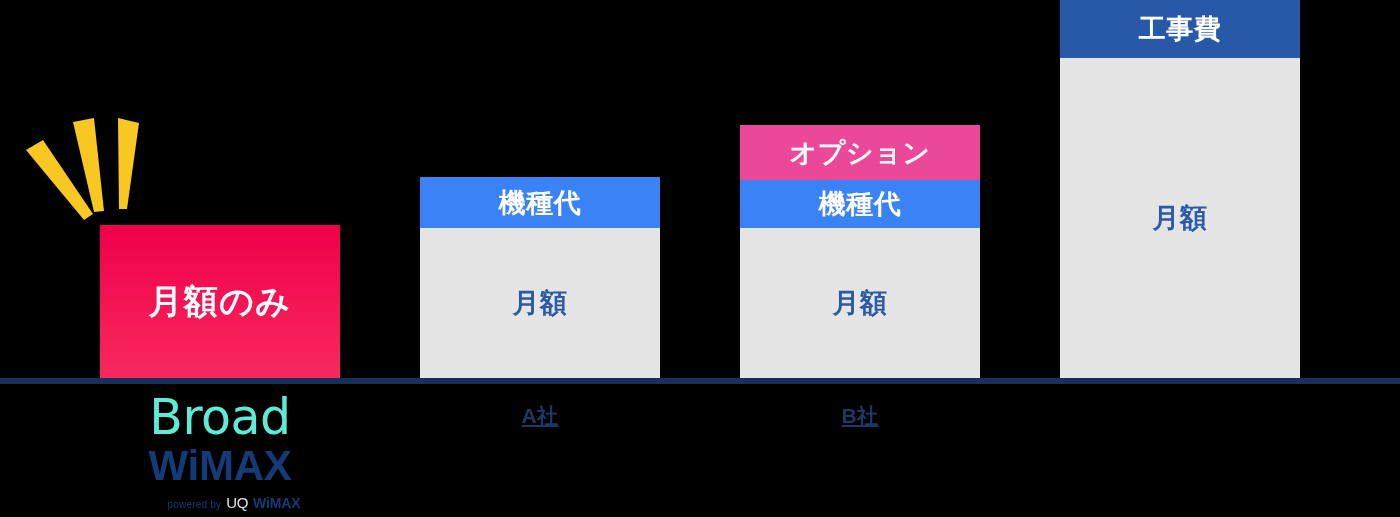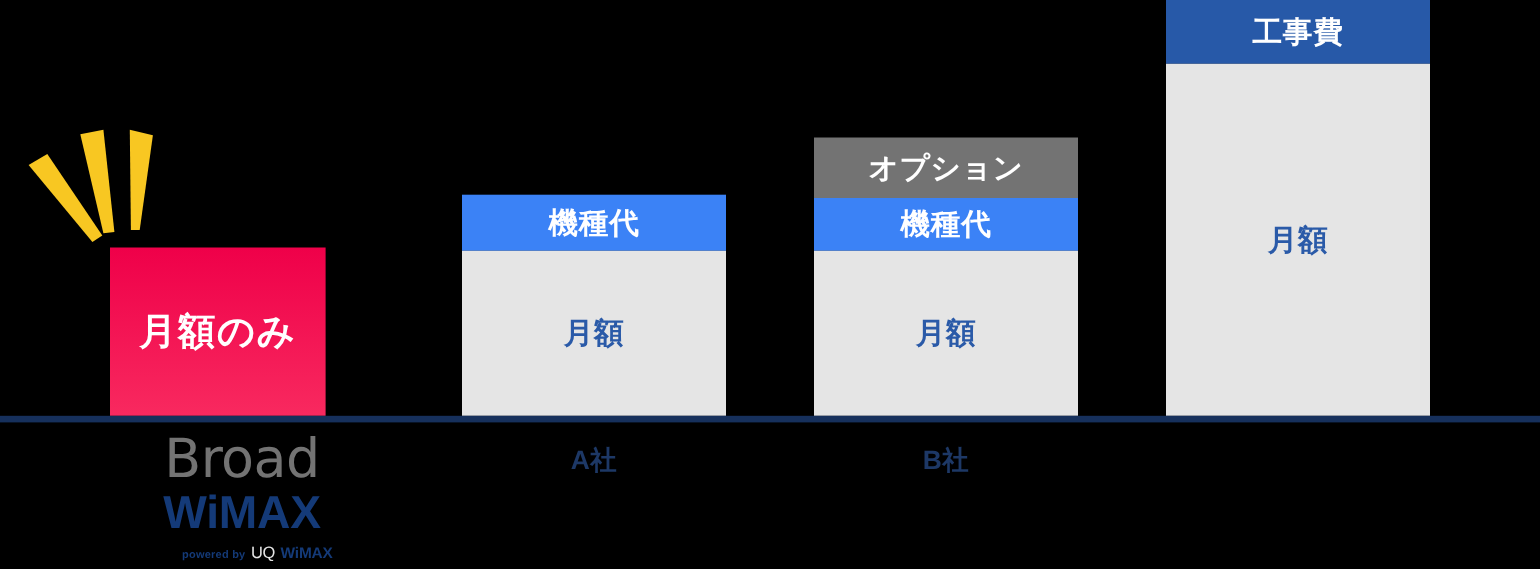--- a/index.html
+++ b/index.html
@@ -58,21 +58,21 @@
     font-weight: 700;
     font-size: 27px;
   }
   .seg-device {
     background: #3b82f6;
     color: #ffffff;
     font-weight: 700;
     font-size: 27px;
   }
   .seg-option {
-    background: #737373;
+    background: #ec4899;
     color: #ffffff;
     font-weight: 700;
     font-size: 27px;
   }
   .seg-install {
     background: #2759a8;
     color: #ffffff;
     font-weight: 700;
     font-size: 27px;
   }
@@ -86,22 +86,23 @@
     letter-spacing: 0.04em;
   }
 
   
   .xlabel {
     position: absolute;
     top: 402px;
     text-align: center;
     color: #1d3866;
     font-weight: 700;
-    font-size: 24px;
+    font-size: 21px;
     letter-spacing: 0.02em;
+    text-decoration: underline;
   }
 
   
   .rays {
     position: absolute;
     left: 14px;
     top: 108px;
     width: 140px;
     height: 115px;
   }
@@ -112,21 +113,21 @@
     left: 100px;
     top: 393px;
     width: 240px;
     height: 122px;
     display: flex;
     flex-direction: column;
     align-items: center;
     justify-content: flex-start;
   }
   .logo-broad {
-    color: #737373;
+    color: #5eead4;
     font-size: 49px;
     font-weight: 400;
     line-height: 1.0;
     letter-spacing: -0.01em;
     font-family: "DejaVu Sans", sans-serif;
   }
   .logo-wimax {
     color: #143a78;
     font-size: 42px;
     font-weight: 700;
@@ -137,21 +138,21 @@
   }
   .logo-powered {
     margin-top: 6px;
     display: flex;
     align-items: baseline;
     gap: 5px;
   }
   .logo-powered-by {
     color: #143a78;
     font-size: 10px;
-    font-weight: 700;
+    font-weight: 400;
     letter-spacing: 0.02em;
     padding-left: 28px;
   }
   .logo-uq {
     color: #e5e5e5;
     font-size: 15px;
     font-weight: 400;
     letter-spacing: -0.02em;
   }
   .logo-uqwimax {
@@ -167,21 +168,21 @@
 <div id="stage">
 
   <div class="rays">
     <svg width="140" height="115" viewBox="0 0 140 115" xmlns="http://www.w3.org/2000/svg">
       <polygon fill="#f8c722" points="12,42 29,32 79,106 70,112"></polygon>
       <polygon fill="#f8c722" points="59,14 80,10 90,103 80,104"></polygon>
       <polygon fill="#f8c722" points="104,10 125,15 113,101 105,101"></polygon>
     </svg>
   </div>
 
-  <div class="bar" style="left:100px; top:225px; width:196px; height:153px;">
+  <div class="bar" style="left:100px; top:225px; width:240px; height:153px;">
     <div class="seg seg-highlight" style="height:153px;">月額のみ</div>
   </div>
 
   <div class="bar" style="left:420px; top:177px; width:240px; height:201px;">
     <div class="seg seg-device" style="height:51px;">機種代</div>
     <div class="seg seg-monthly" style="height:150px;">月額</div>
   </div>
 
   <div class="bar" style="left:740px; top:125px; width:240px; height:253px;">
     <div class="seg seg-option" style="height:55px;">オプション</div>

